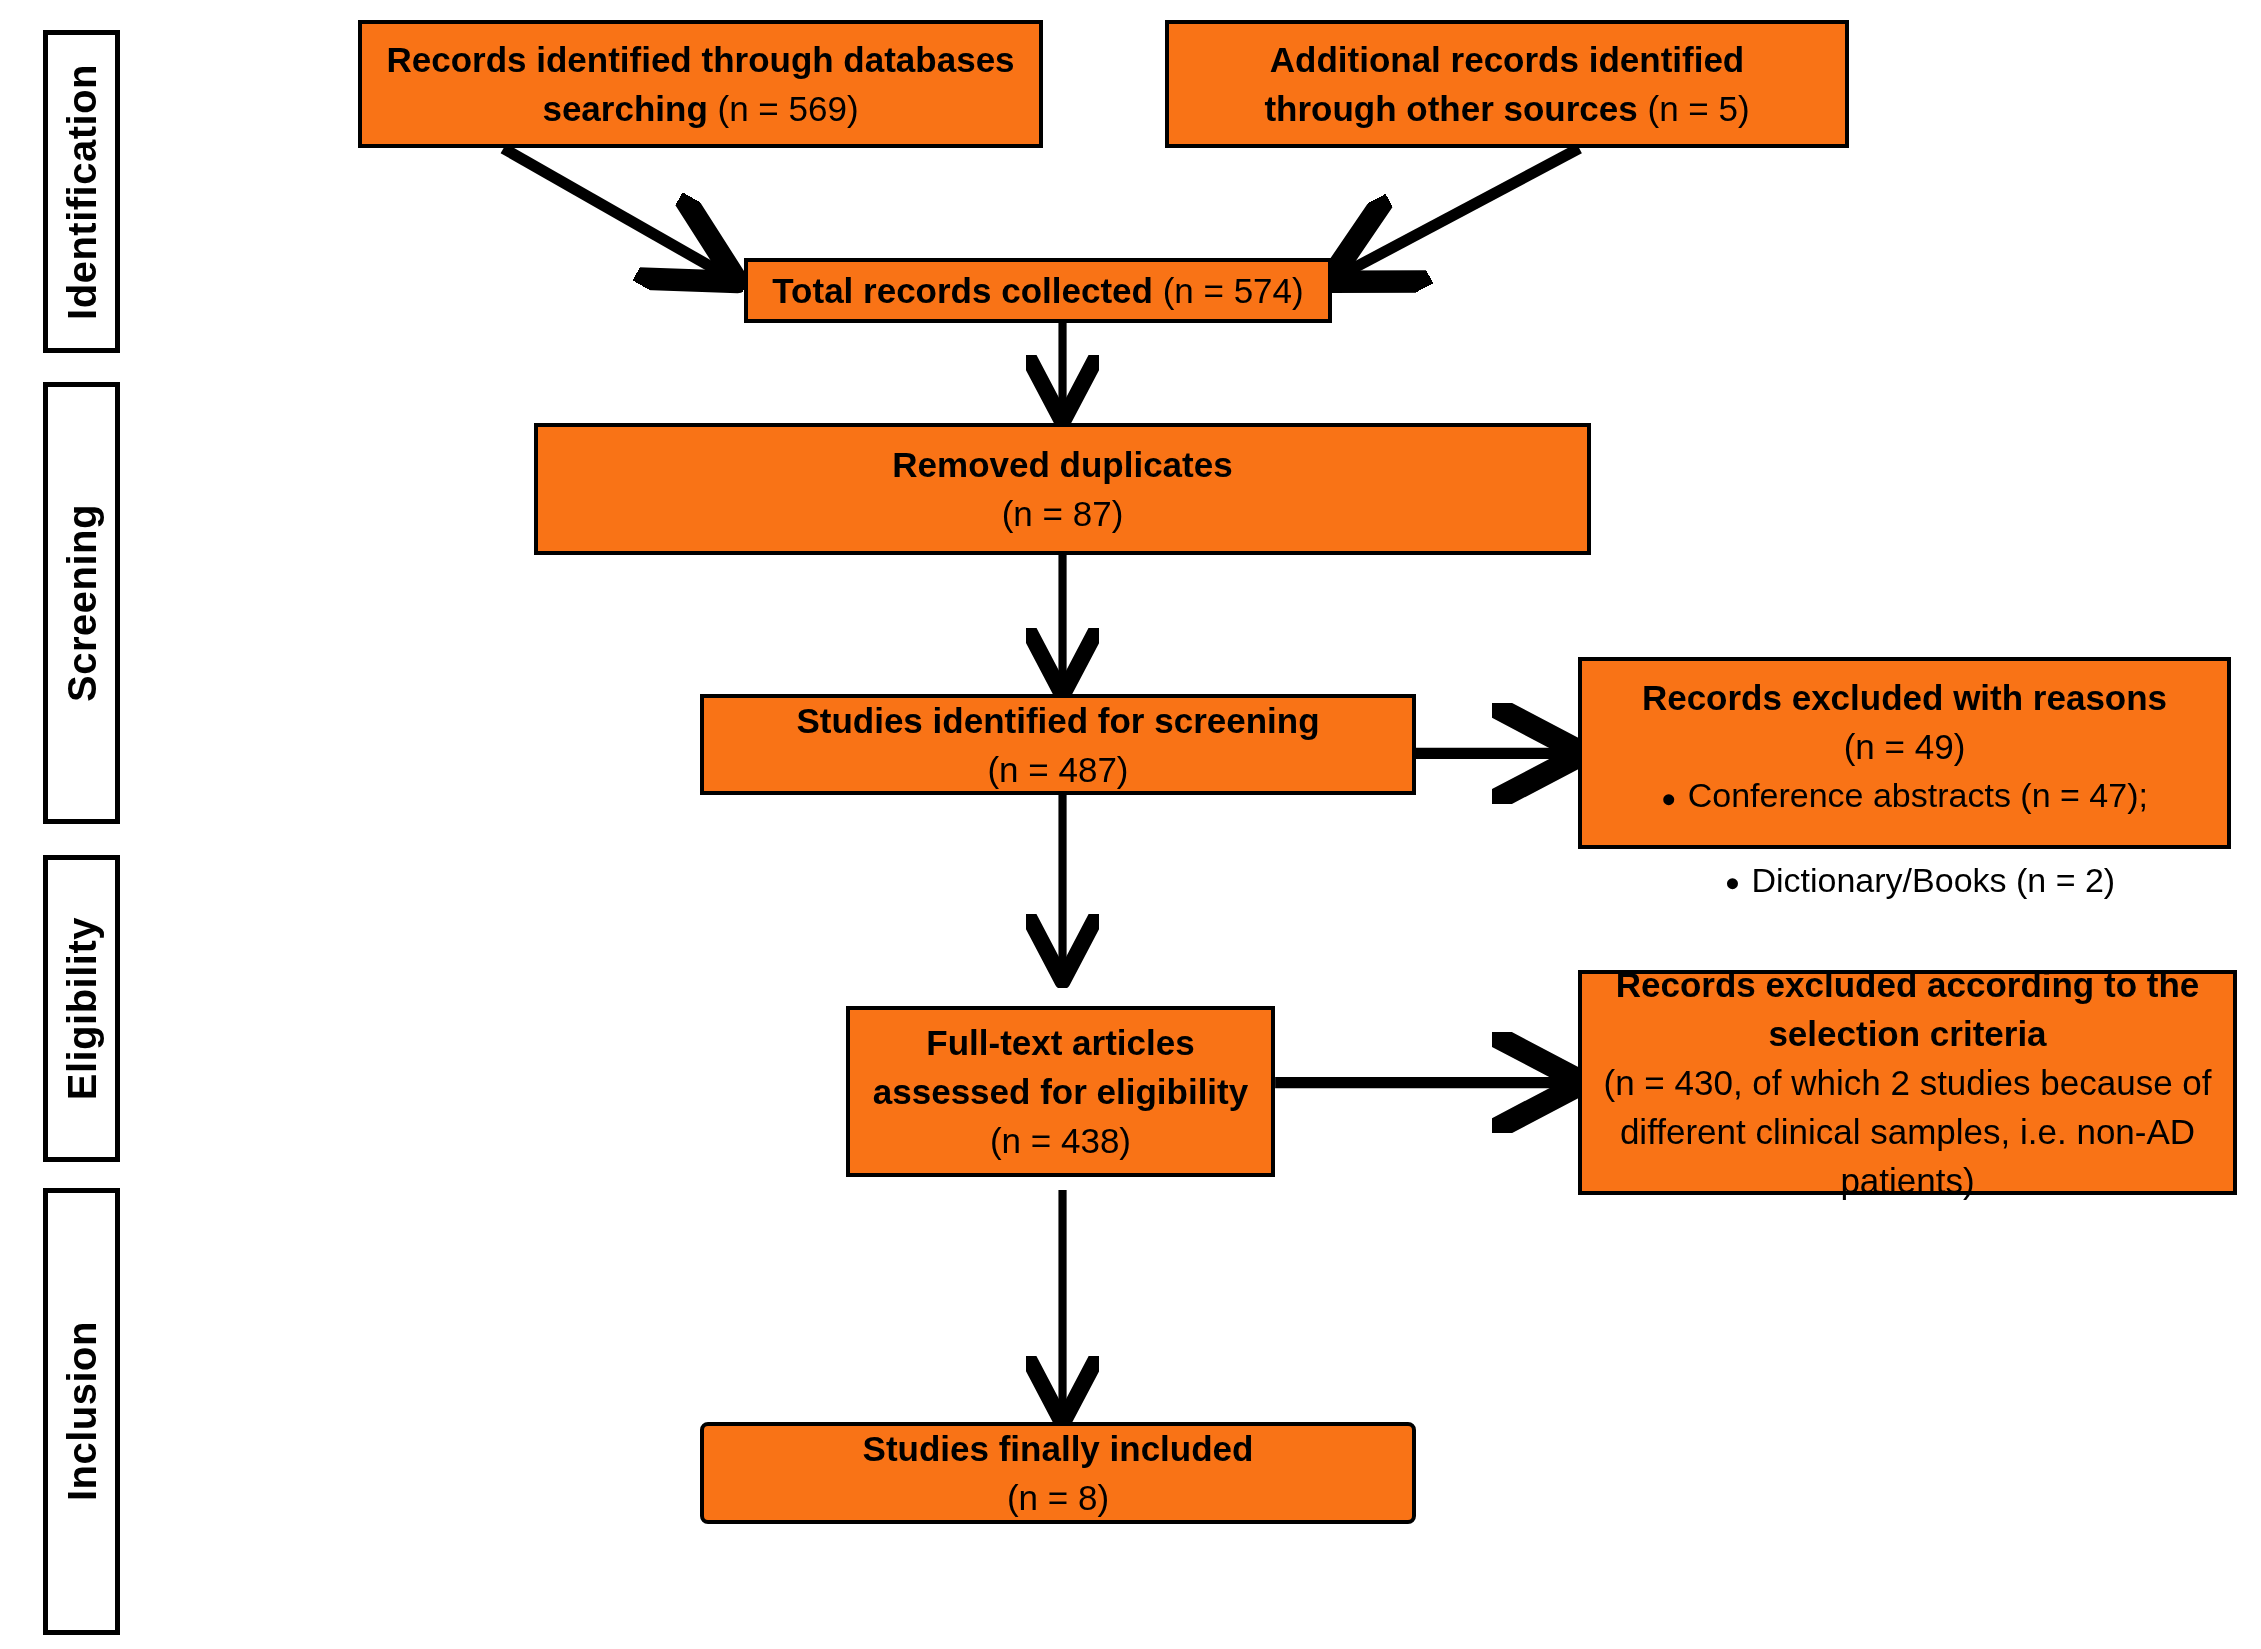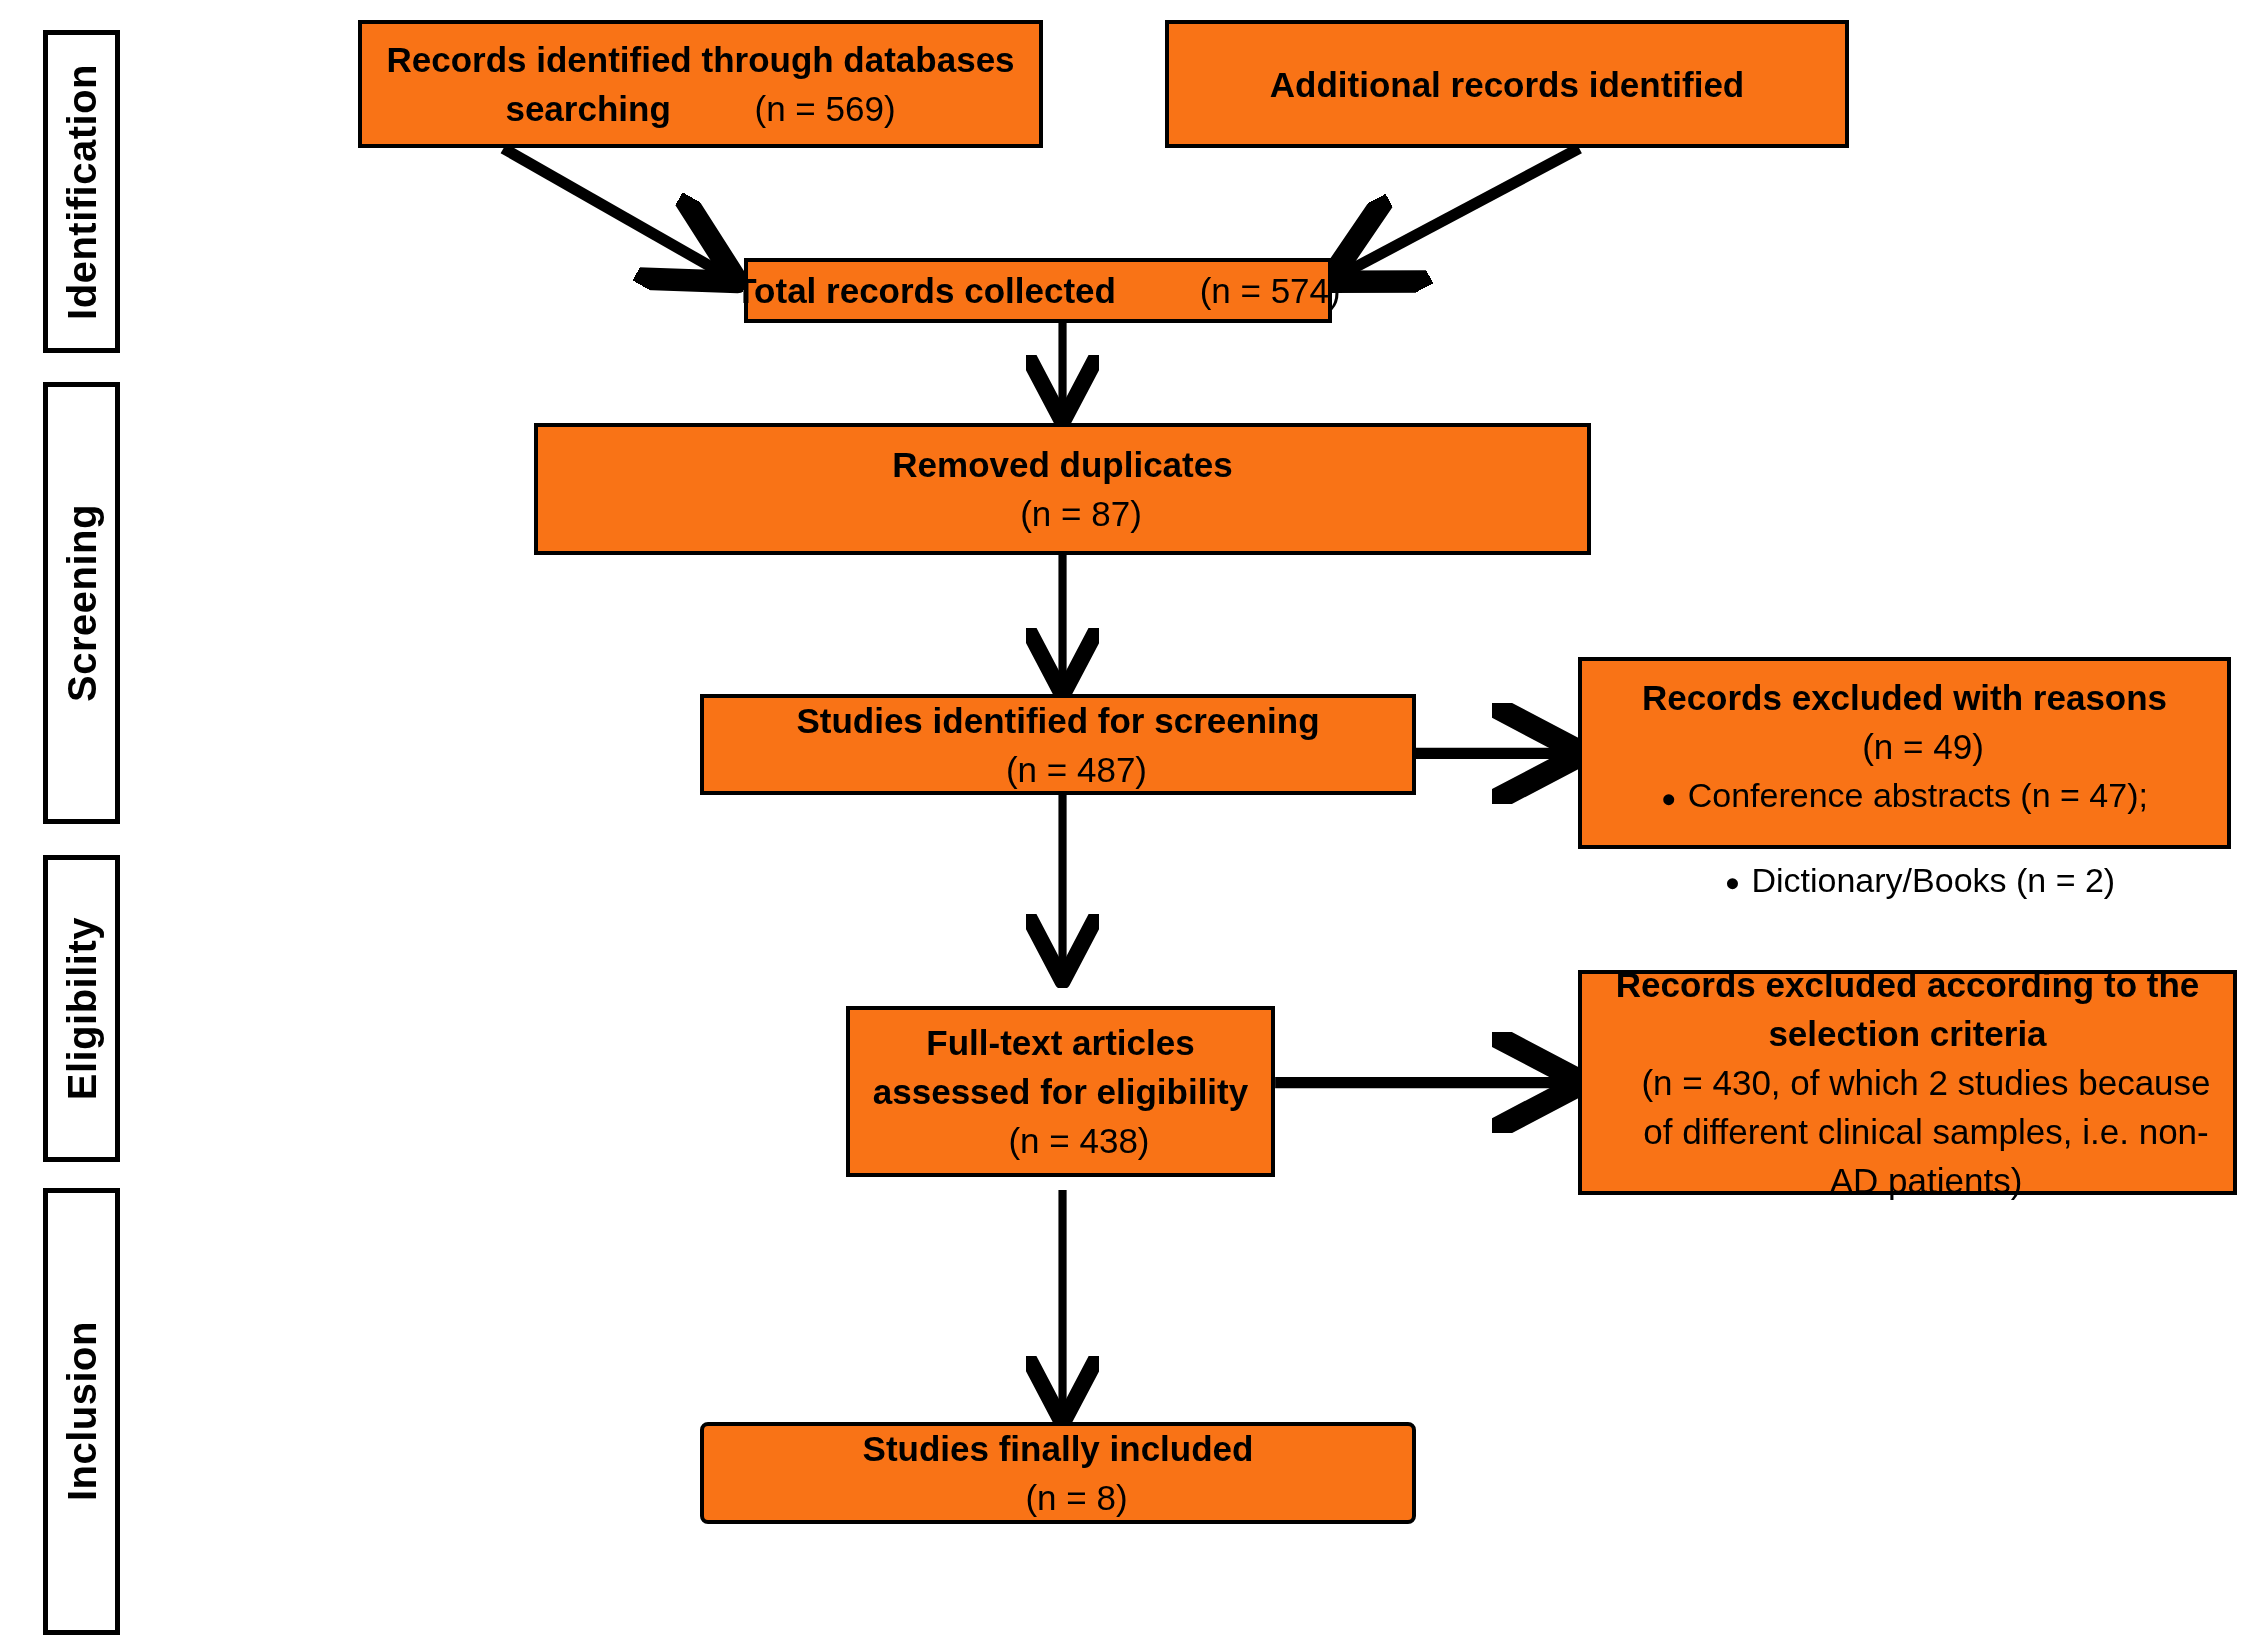--- a/index.html
+++ b/index.html
@@ -50,21 +50,21 @@
     text-align: center;
     padding: 3.1px 9.2px;
   }
   .node .line {
     font-size: 35px;
     line-height: 1.40;
     white-space: nowrap;
   }
   .node .line.wrap { white-space: normal; }
   .b { font-weight: bold; }
-  .r { font-weight: normal; margin-left: 37px; }
+  .r { font-weight: normal; }
 
   .bullets {
     list-style: none;
     margin: 0;
     padding: 0;
     width: 100%;
   }
   .bullets li {
     font-size: 34px;
     line-height: 1.42;
@@ -138,20 +138,23 @@
       <span class="b">Records identified through databases</span>
     </div>
     <div class="line">
       <span class="b">searching</span><span class="r">&nbsp;</span><span class="r">(n = 569)</span>
     </div>
   </div>
 
   <div class="node" style="left:1165px; top:20.4px; width:684px; height:128px;">
     <div class="line">
       <span class="b">Additional records identified</span>
+    </div>
+    <div class="line">
+      <span class="b">through other sources</span><span class="r">&nbsp;</span><span class="r">(n = 5)</span>
     </div>
   </div>
 
   <div class="node" style="left:744px; top:258px; width:588px; height:65px;">
     <div class="line">
       <span class="b">Total records collected</span><span class="r">&nbsp;</span><span class="r">(n = 574)</span>
     </div>
   </div>
 
   <div class="node" style="left:534px; top:423px; width:1057px; height:132px;">

